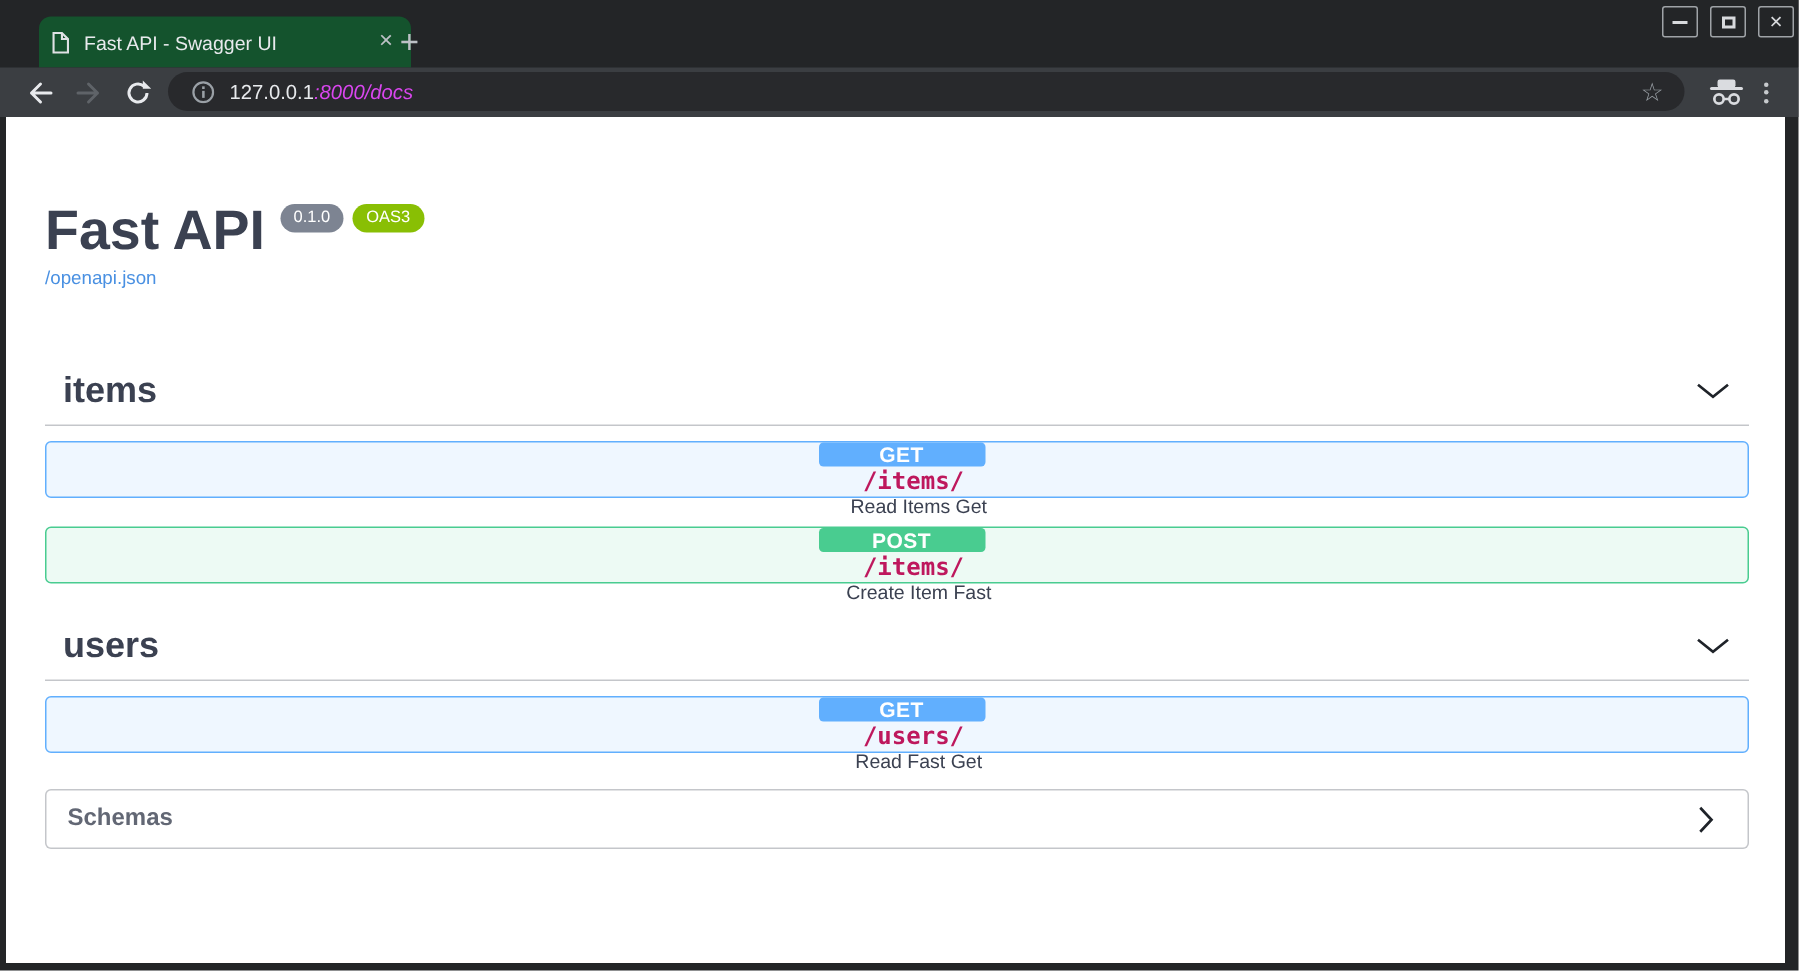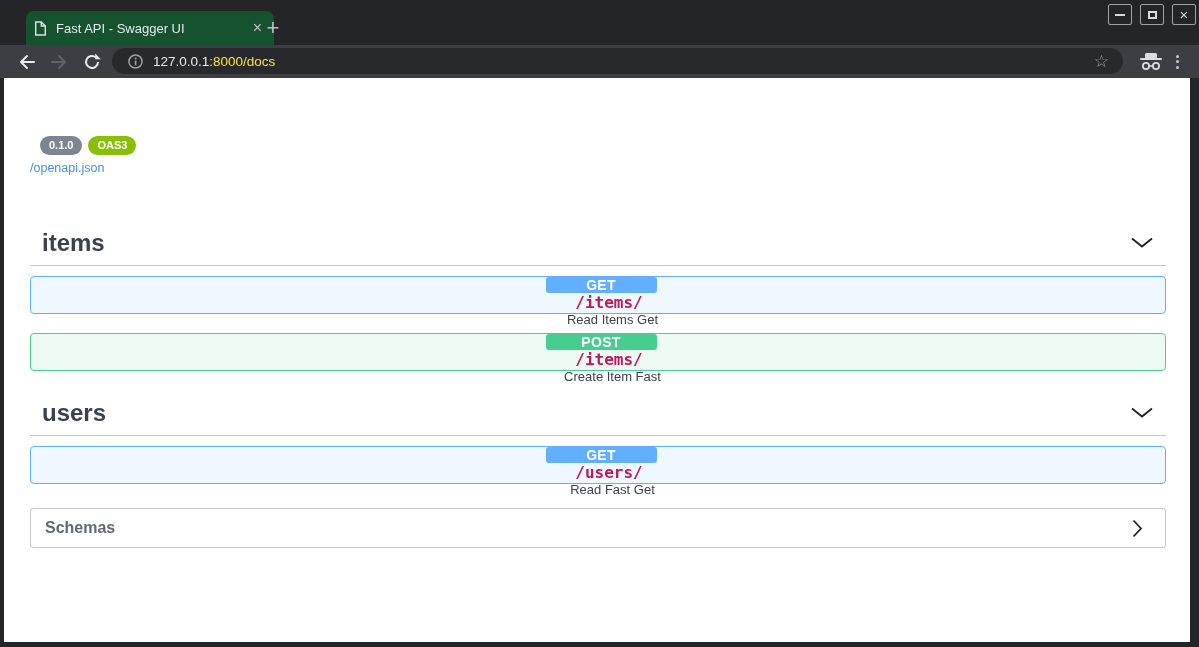--- a/index.html
+++ b/index.html
@@ -39,39 +39,39 @@
   .nav-fwd  { left:48px; }
   .nav-reload { left:81px; }
   .omnibox {
     position:absolute; left:112px; top:3px; height:26px; width:1011px;
     background:#28292c; border-radius:13px;
     display:flex; align-items:center; padding:0 12px;
   }
   .omni-info { display:flex; align-items:center; margin-left:4px; }
   .url-text { margin-left:10px; font-size:13.5px; flex:1; white-space:nowrap; }
   .url-host { color:#e8eaed; }
-  .url-path { color:#fde047; }
+  .url-path { color:#d946ef;font-style:italic; }
   .star-icon { color:#9aa0a6; font-size:17px; line-height:17px; margin-right:2px; }
   .incognito { position:absolute; right:36px; top:7px; }
   .menu-dots { position:absolute; right:16px; top:6px; width:12px; height:21px;
     display:flex; flex-direction:column; align-items:center; justify-content:center; gap:2.5px; }
   .menu-dots i { width:3px; height:3px; border-radius:50%; background:#c7cacd; }
 
   
   .content {
     position:absolute; top:78px; left:4px; right:9px; bottom:5px;
     background:#ffffff; overflow:hidden;
   }
   .swagger { padding:0 24px 0 26px; }
 
   .info-row { margin-top:57px; display:flex; align-items:flex-start; }
   .page-title { font-size:37px; line-height:1; font-weight:bold; color:#3b4151; margin:0; }
   .badges { display:flex; gap:6px; margin-left:10px; margin-top:1px; }
   .badge {
-    font-size:11px; font-weight:bold; color:#fff;
+    font-size:11px; font-weight:normal; color:#fff;
     padding:3px 9px; border-radius:10px; line-height:13px;
   }
   .badge-version { background:#7d8492; }
   .badge-oas { background:#89bf04; }
   .spec-link { display:inline-block; margin-top:6px; font-size:12.5px; color:#4990e2; text-decoration:none; cursor:pointer; }
 
   .tag-section { }
   .sec-items { margin-top:44px; }
   .opblock-tag {
     display:flex; align-items:center; justify-content:space-between;
@@ -181,20 +181,21 @@
         <i></i>
         <i></i>
         <i></i>
       </div>
   </div>
 
   <div class="content">
     <div class="swagger">
 
       <div class="info-row">
+        <h1 class="page-title">Fast API</h1>
         <span class="badges">
           <span class="badge badge-version">0.1.0</span>
           <span class="badge badge-oas">OAS3</span>
         </span>
       </div>
       <a class="spec-link">/openapi.json</a>
 
       
       <div class="tag-section sec-items">
         <div class="opblock-tag">

